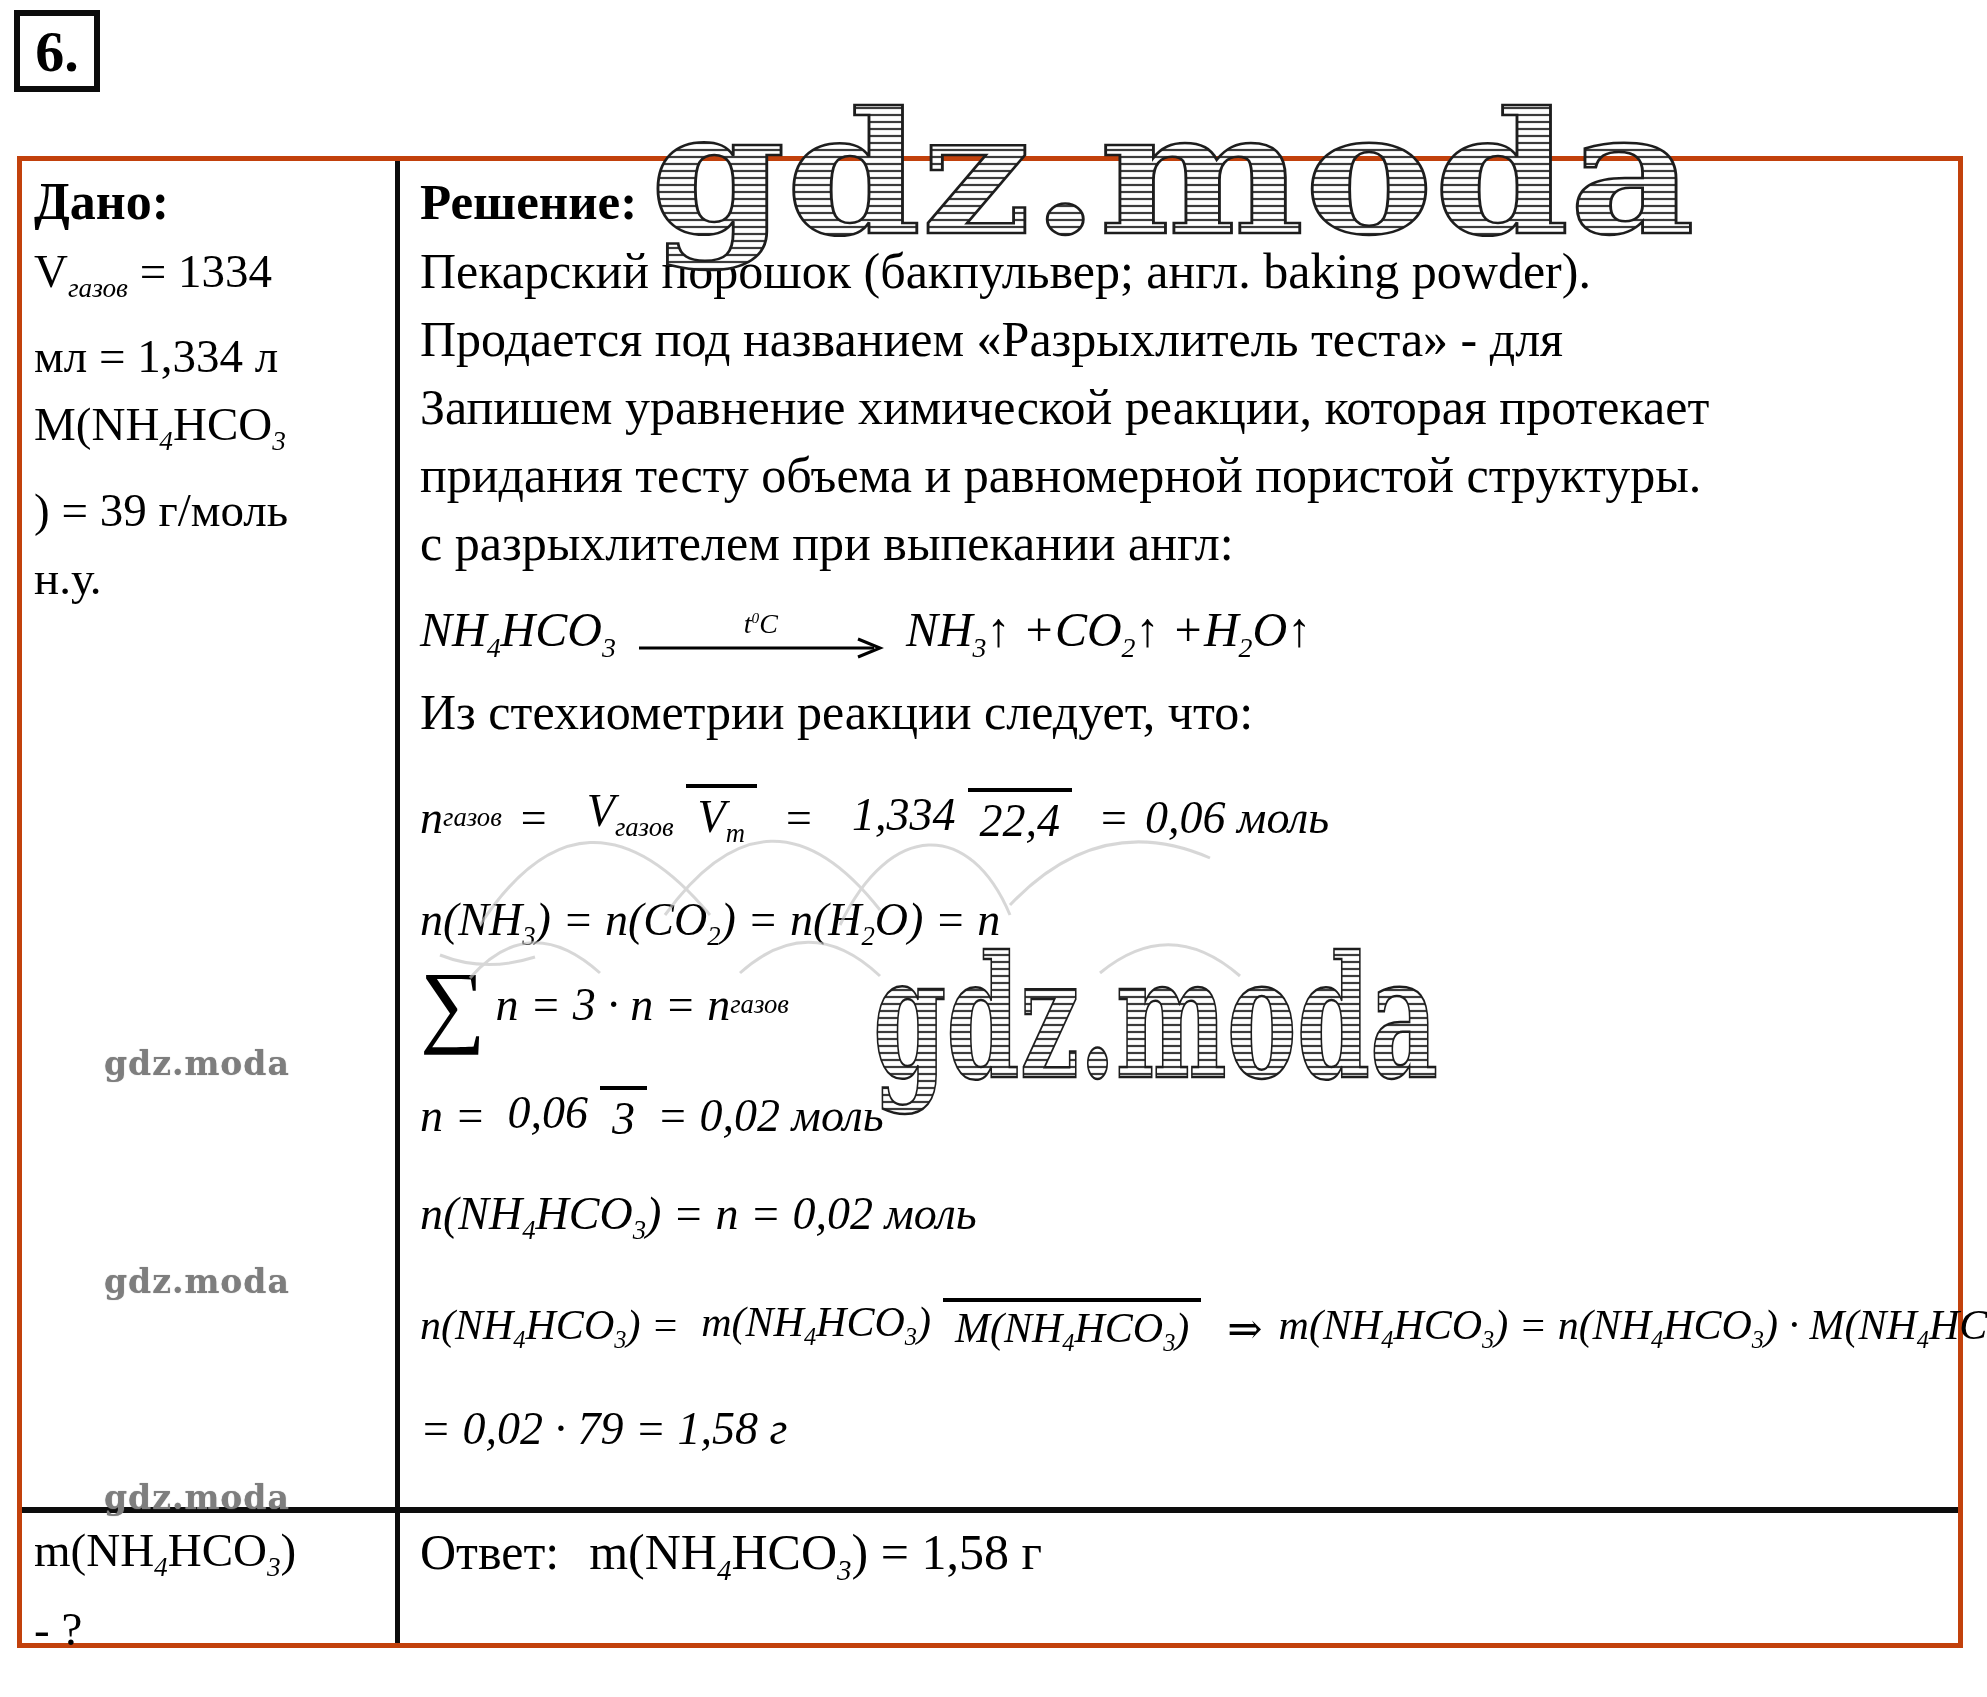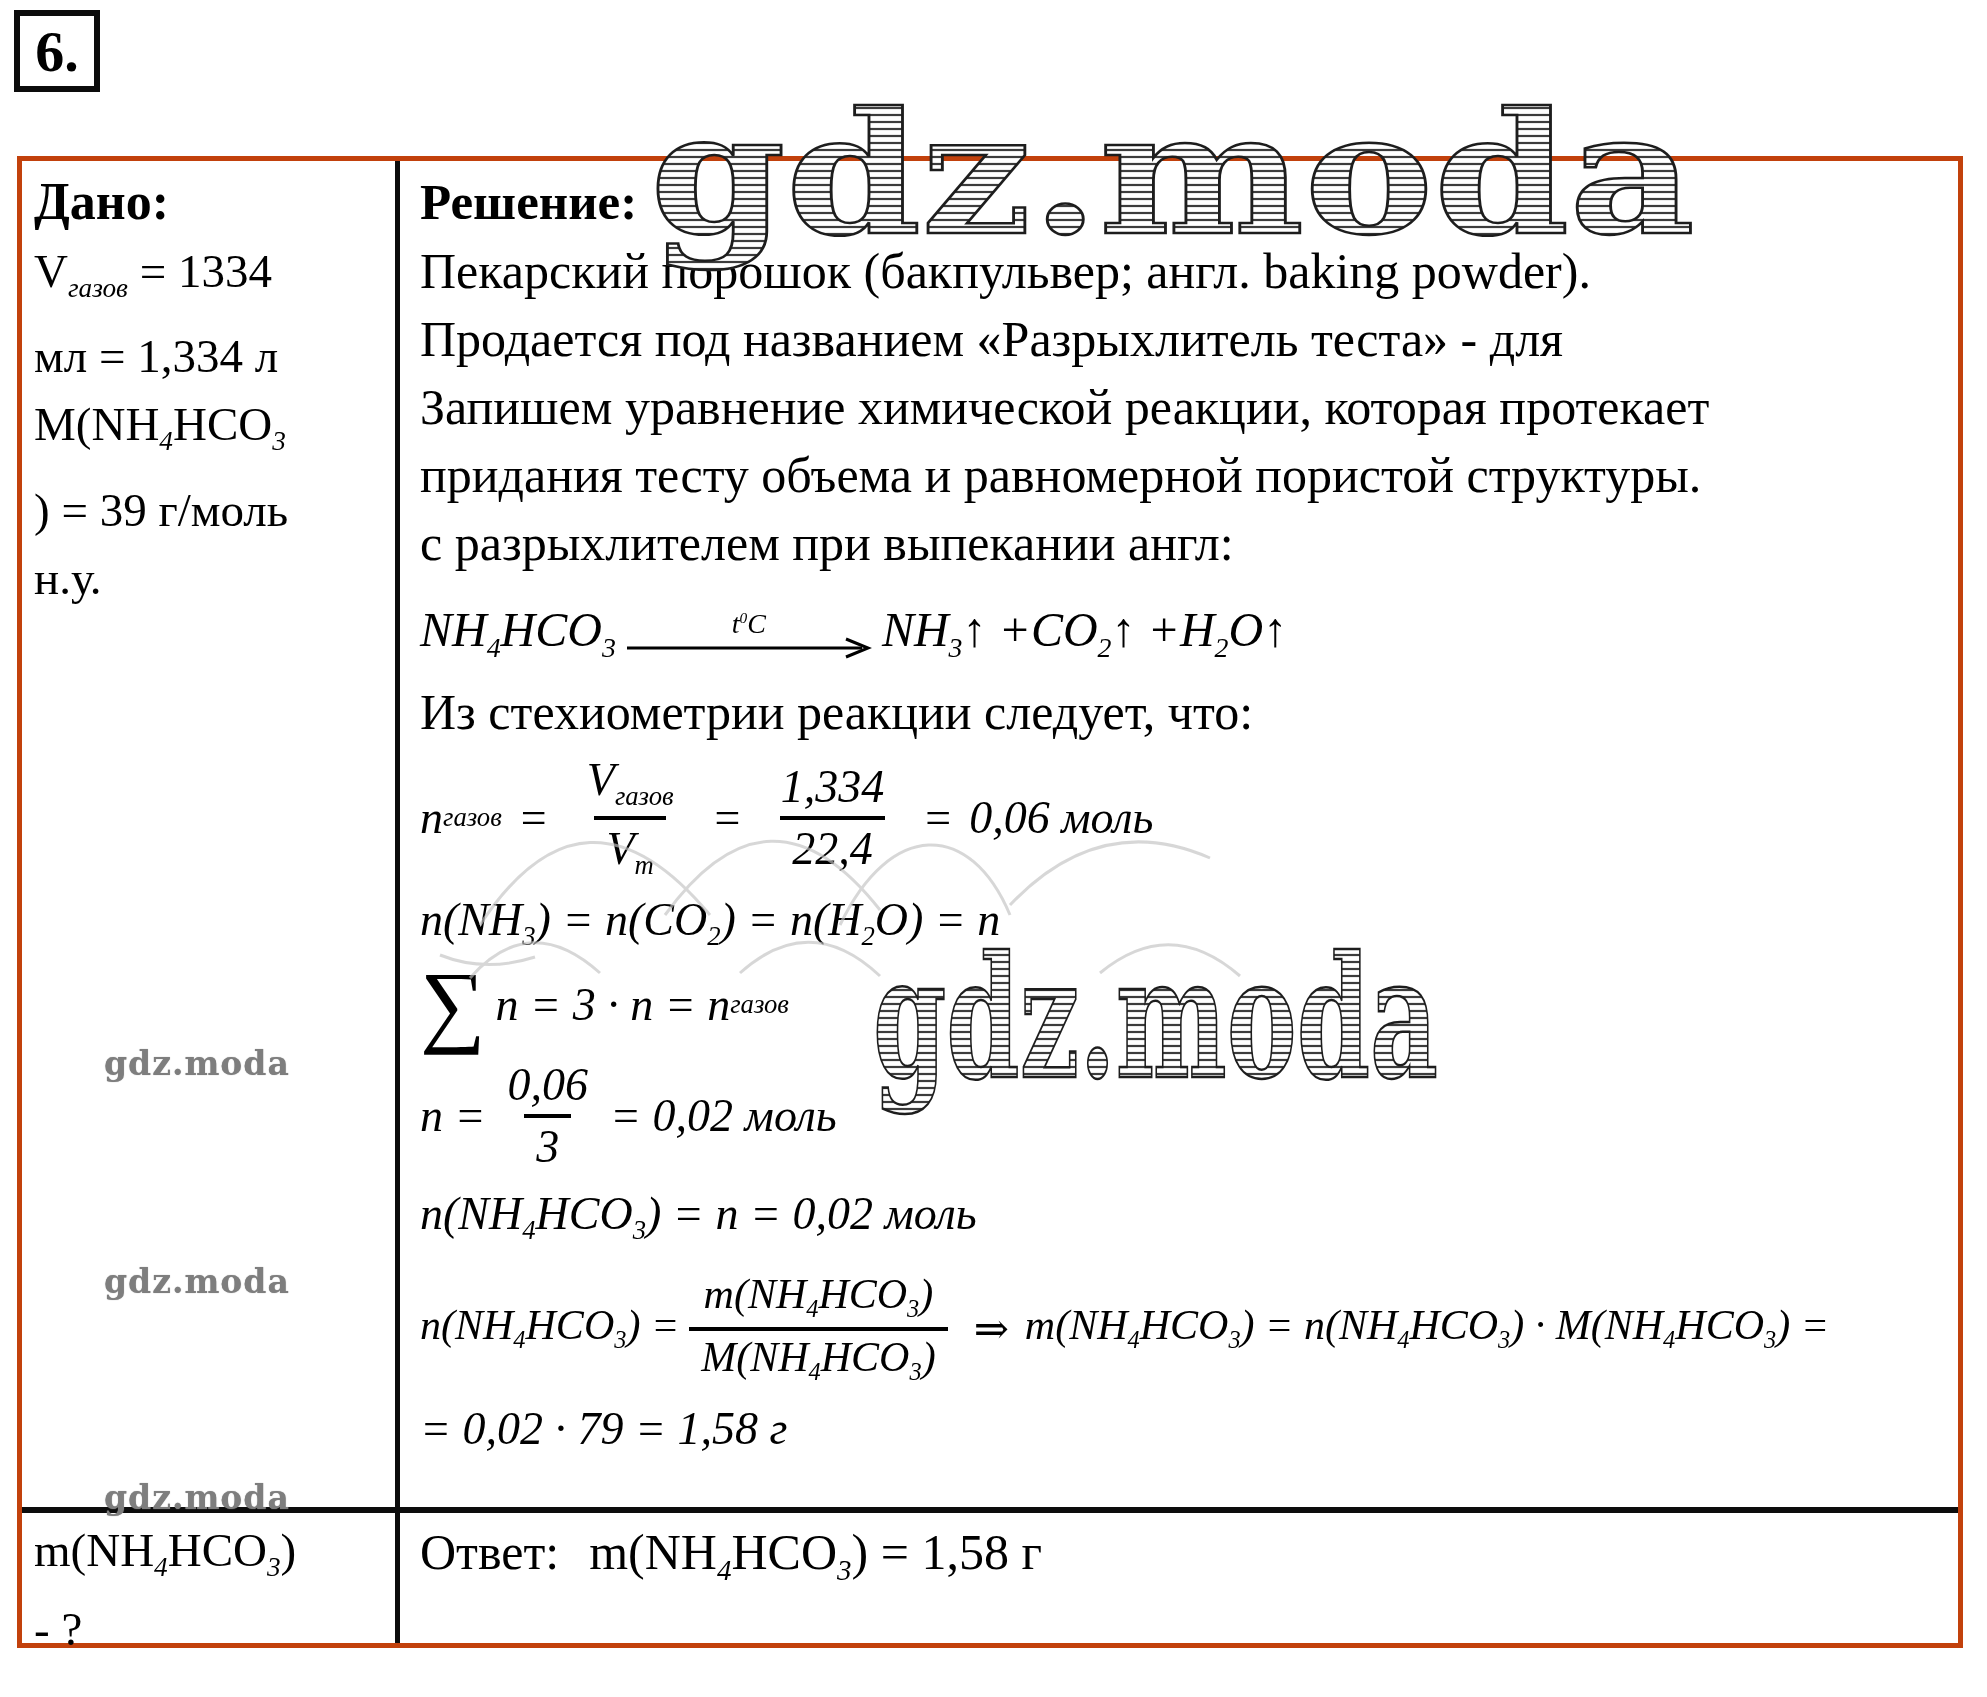--- a/index.html
+++ b/index.html
@@ -28,26 +28,26 @@
 
   .solution{left:398px;top:6px;width:1532px;}
   .sol-h{font-weight:bold;font-size:51px;line-height:70px;}
   .para{font-size:50px;line-height:68px;}
 
   
   .fline{font-style:italic;font-size:46px;display:flex;align-items:center;white-space:nowrap;}
   .fline .op{margin:0 16px;}
   sub{font-size:58%;font-style:italic;}
   sup{font-size:55%;}
-  .frac{display:inline-flex;flex-direction:column;align-items:center;vertical-align:middle;margin:0 10px;}
+  .frac{display:inline-flex;vertical-align:middle;margin:0 10px;}
   .frac .num{padding:0 12px 3px;}
   .frac .den{border-top:4px solid #000;padding:2px 12px 0;}
   .sigma{font-style:normal;font-size:92px;line-height:70px;margin-right:10px;}
 
-  .equation{margin-top:12px;height:88px;font-size:48px;}
+  .equation{margin-top:12px;height:88px;font-size:48px;gap:12px;}
   .stoich{font-style:normal;font-size:50px;line-height:70px;height:70px;}
   .f1{height:140px;}
   .f2{height:72px;}
   .f3{height:90px;}
   .f4{height:132px;}
   .f5{height:72px;}
   .f6{height:150px;font-size:42px;}
   .f7{height:50px;}
 
   .rxn{display:inline-flex;flex-direction:column;align-items:center;vertical-align:middle;margin:0 8px;}

